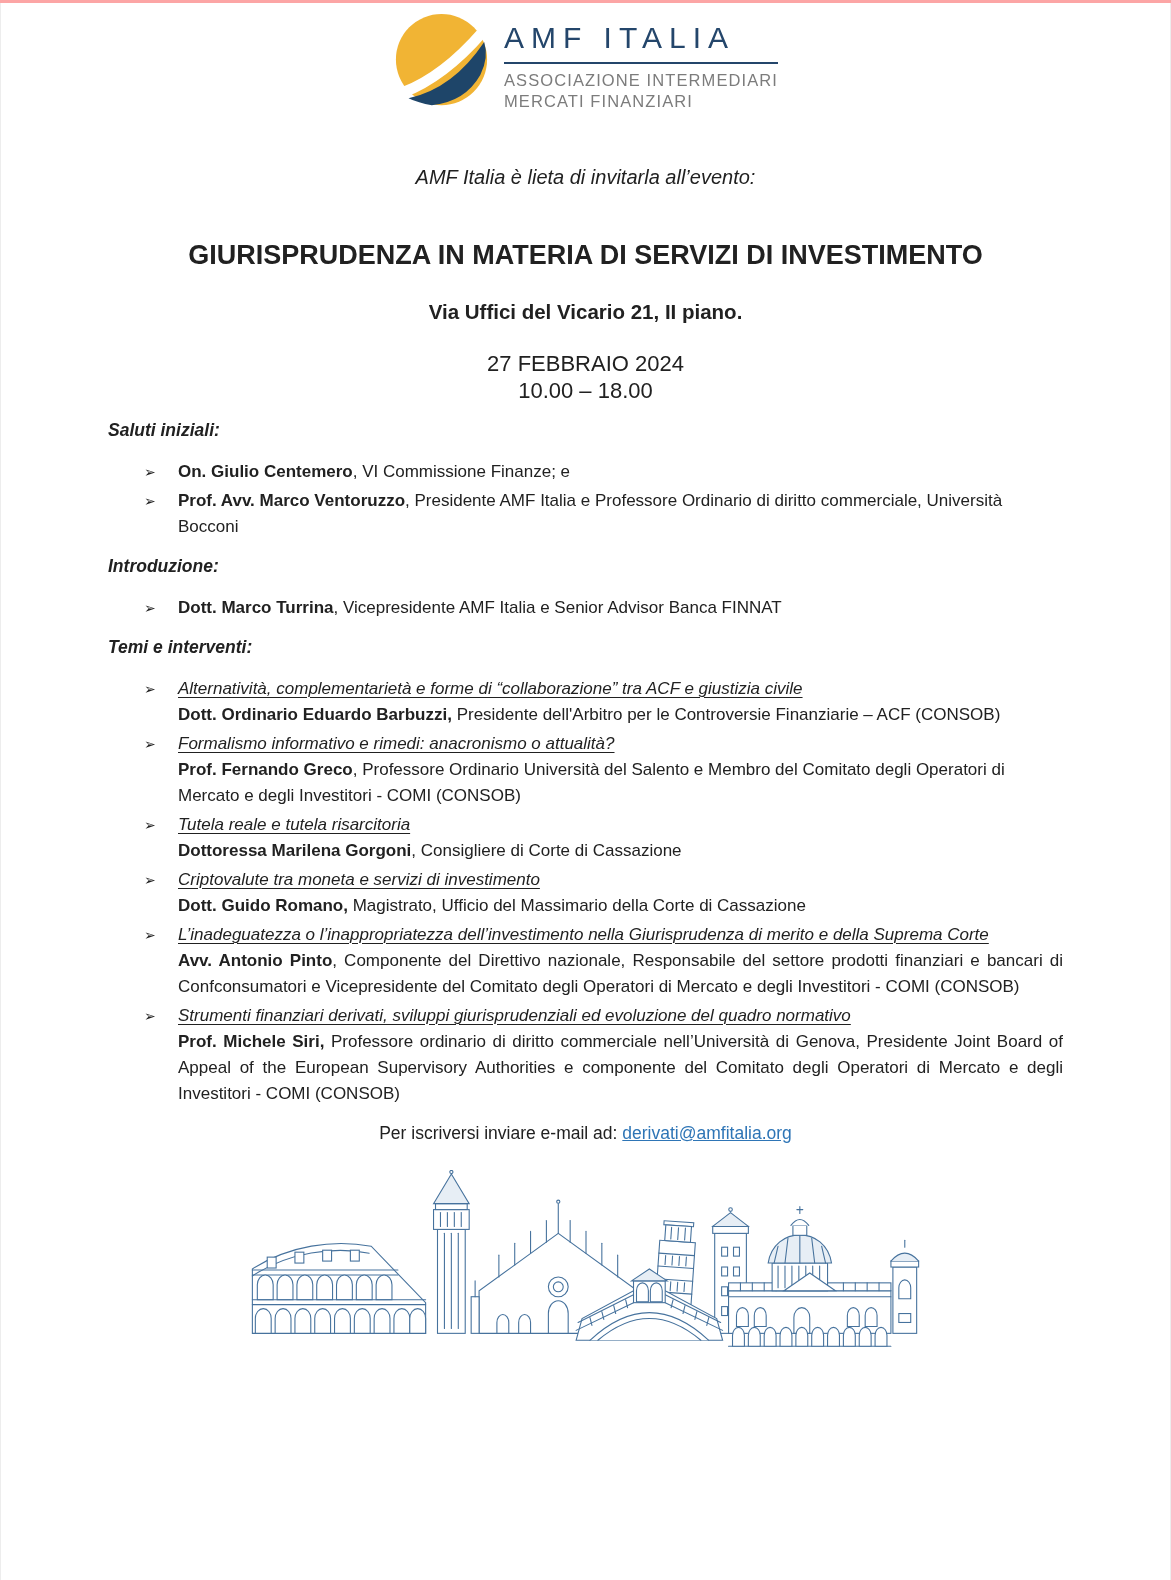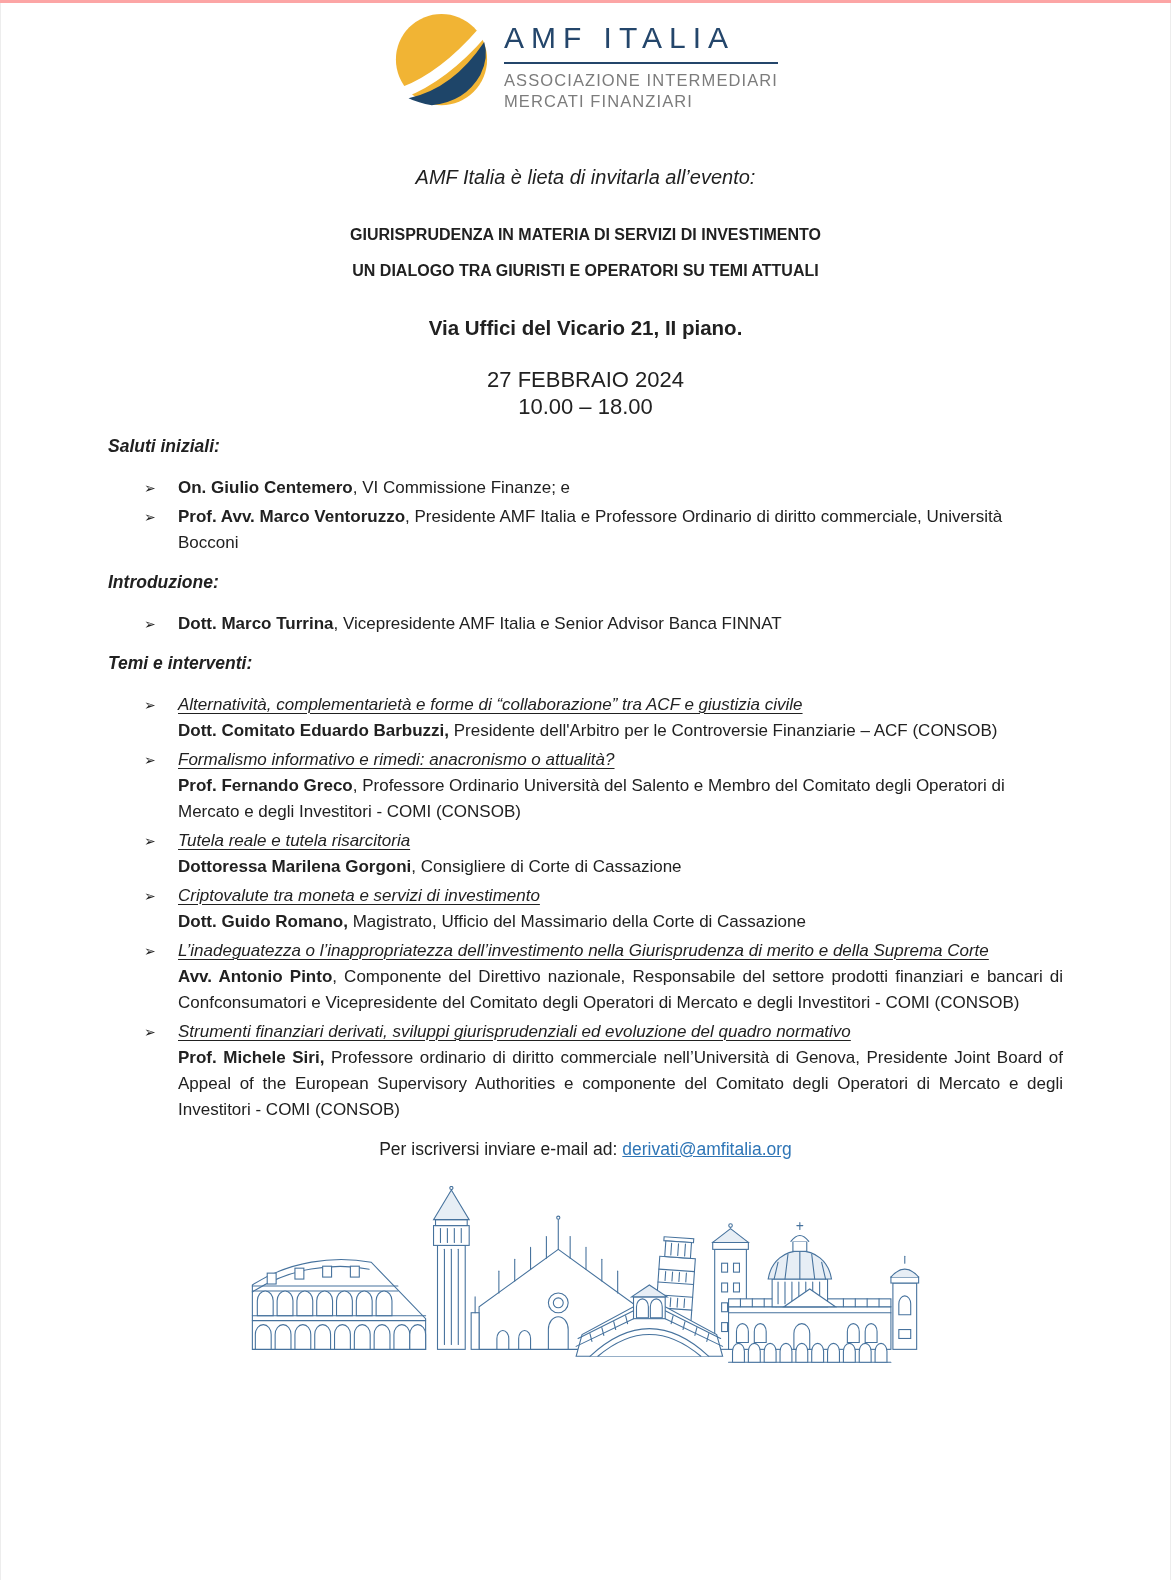--- a/index.html
+++ b/index.html
@@ -17,21 +17,21 @@
   .logo-block { display:flex; justify-content:center; align-items:flex-start; gap:14px; padding-top:10px; }
   .logo-text { padding-top:8px; }
   .logo-name {
     font-size:30px; letter-spacing:7px; color:#24466B; font-weight:500;
     padding-bottom:7px; border-bottom:2px solid #24466B; white-space:nowrap;
   }
   .logo-sub { color:#7c7c7c; font-size:16.5px; letter-spacing:1.1px; line-height:21px; margin-top:6px; font-weight:500; }
 
   
   .invite   { text-align:center; font-style:italic; font-size:20px; margin-top:52px; }
-  .title    { text-align:center; font-weight:bold; font-size:16px; line-height:36px; margin-top:28px; }
+  .title    { text-align:center; font-weight:bold; font-size:27px; line-height:36px; margin-top:48px; }
   .venue    { text-align:center; font-weight:bold; font-size:20.5px; line-height:33px; margin-top:22px; }
   .datetime { text-align:center; font-size:22px; line-height:27px; margin-top:22px; }
 
   
   .sec-heading { font-weight:bold; font-style:italic; font-size:17.5px; margin-top:16px; }
   .blist { margin-top:18px; }
   .bi { position:relative; padding-left:70px; line-height:26px; font-size:17px; margin-bottom:3px; }
   .bi .marker { position:absolute; left:36px; top:0; font-size:14px; color:#212121; }
   .bname { font-weight:bold; }
   .topic-title { font-style:italic; text-decoration:underline; text-decoration-thickness:1px; text-underline-offset:3px; }
@@ -62,21 +62,20 @@
       <div class="logo-sub" style="margin-top:0;">MERCATI FINANZIARI</div>
     </div>
   </div>
 
   <div class="content">
 
     <div class="invite">AMF Italia è lieta di invitarla all’evento:</div>
 
     <div class="title">
       <div>GIURISPRUDENZA IN MATERIA DI SERVIZI DI INVESTIMENTO</div>
-      <div>UN DIALOGO TRA GIURISTI E OPERATORI SU TEMI ATTUALI</div>
     </div>
 
     <div class="venue">
       <div>Via Uffici del Vicario 21, II piano.</div>
     </div>
 
     <div class="datetime">
       <div>27 FEBBRAIO 2024</div>
       <div>10.00 – 18.00</div>
     </div>
@@ -100,21 +99,21 @@
         <span class="bname">Dott. Marco Turrina</span><span>, Vicepresidente AMF Italia e Senior Advisor Banca FINNAT</span>
       </div>
     </div>
 
     <div class="sec-heading">Temi e interventi:</div>
     <div class="blist">
 
       <div class="bi">
         <span class="marker">➢</span>
         <div class="topic-title">Alternatività, complementarietà e forme di “collaborazione” tra ACF e giustizia civile</div>
-        <div><span class="bname">Dott. Comitato Eduardo Barbuzzi,</span><span> Presidente dell'Arbitro per le Controversie Finanziarie – ACF (CONSOB)</span></div>
+        <div><span class="bname">Dott. Ordinario Eduardo Barbuzzi,</span><span> Presidente dell'Arbitro per le Controversie Finanziarie – ACF (CONSOB)</span></div>
       </div>
 
       <div class="bi">
         <span class="marker">➢</span>
         <div class="topic-title">Formalismo informativo e rimedi: anacronismo o attualità?</div>
         <div><span class="bname">Prof. Fernando Greco</span><span>, Professore Ordinario Università del Salento e Membro del Comitato degli Operatori di Mercato e degli Investitori - COMI (CONSOB)</span></div>
       </div>
 
       <div class="bi">
         <span class="marker">➢</span>

